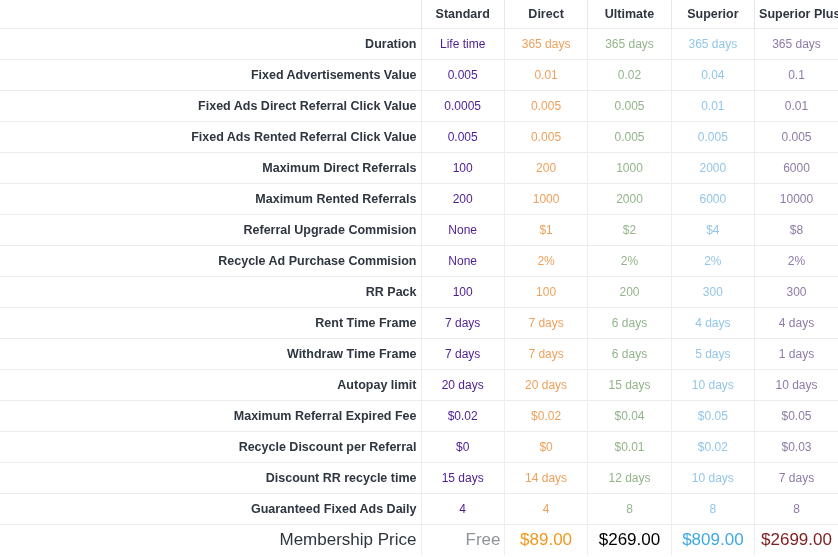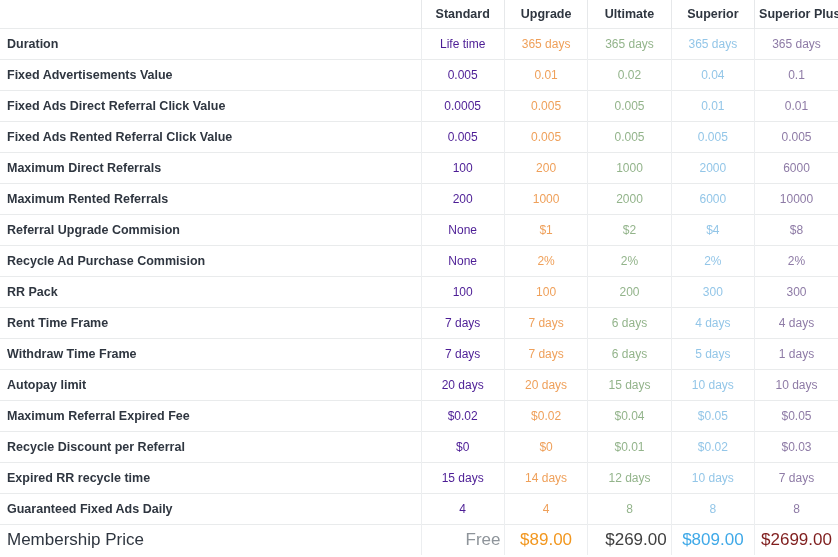--- a/index.html
+++ b/index.html
@@ -41,58 +41,58 @@
     border-left: 1px solid #eceef0;
     text-align: center;
     vertical-align: middle;
     font-size: 12px;
     padding: 0 4px;
     white-space: nowrap;
     background: #ffffff;
   }
   tbody td.label {
     border-left: none;
-    text-align: left;
+    text-align: right;
     padding-left: 7px;
     font-size: 12.5px;
     font-weight: bold;
     color: #2f3640;
   }
 
   
   td.v-standard { color: #4c1d95; }
   td.v-golden   { color: #efa05a; }
   td.v-ultimate { color: #93b48b; }
   td.v-superior { color: #93c6e8; }
   td.v-superiorplus { color: #8e7ba6; }
 
   tr.price-row td { font-weight: normal; font-size: 17px; }
   tr.price-row td.v-standard { color: #8e949a; padding-left: 44px; }
   tr.price-row td.v-golden   { color: #f2971f; }
-  tr.price-row td.v-ultimate { color: #404040; text-align: right; }
+  tr.price-row td.v-ultimate { color: #000000; }
   tr.price-row td.v-superior { color: #3fa9e8; }
   tr.price-row td.v-superiorplus { color: #7f1d1d; }
 </style>
 </head>
 <body>
 
 <table id="plan-table">
   <colgroup>
     <col class="c-label">
     <col class="c-plan">
       <col class="c-plan">
       <col class="c-plan">
       <col class="c-plan">
       <col class="c-plan">
   </colgroup>
   <thead>
     <tr>
       <th class="head-label"></th>
     <th>Standard</th>
-        <th>Upgrade</th>
+        <th>Direct</th>
         <th>Ultimate</th>
         <th>Superior</th>
         <th>Superior Plus</th>
       </tr>
   </thead>
   <tbody>
       <tr>
         <td class="label">Duration</td>
         <td class="v-standard">Life time</td>
         <td class="v-golden">365 days</td>
@@ -198,21 +198,21 @@
       </tr>
       <tr>
         <td class="label">Recycle Discount per Referral</td>
         <td class="v-standard">$0</td>
         <td class="v-golden">$0</td>
         <td class="v-ultimate">$0.01</td>
         <td class="v-superior">$0.02</td>
         <td class="v-superiorplus">$0.03</td>
       </tr>
       <tr>
-        <td class="label">Expired RR recycle time</td>
+        <td class="label">Discount RR recycle time</td>
         <td class="v-standard">15 days</td>
         <td class="v-golden">14 days</td>
         <td class="v-ultimate">12 days</td>
         <td class="v-superior">10 days</td>
         <td class="v-superiorplus">7 days</td>
       </tr>
       <tr>
         <td class="label">Guaranteed Fixed Ads Daily</td>
         <td class="v-standard">4</td>
         <td class="v-golden">4</td>

